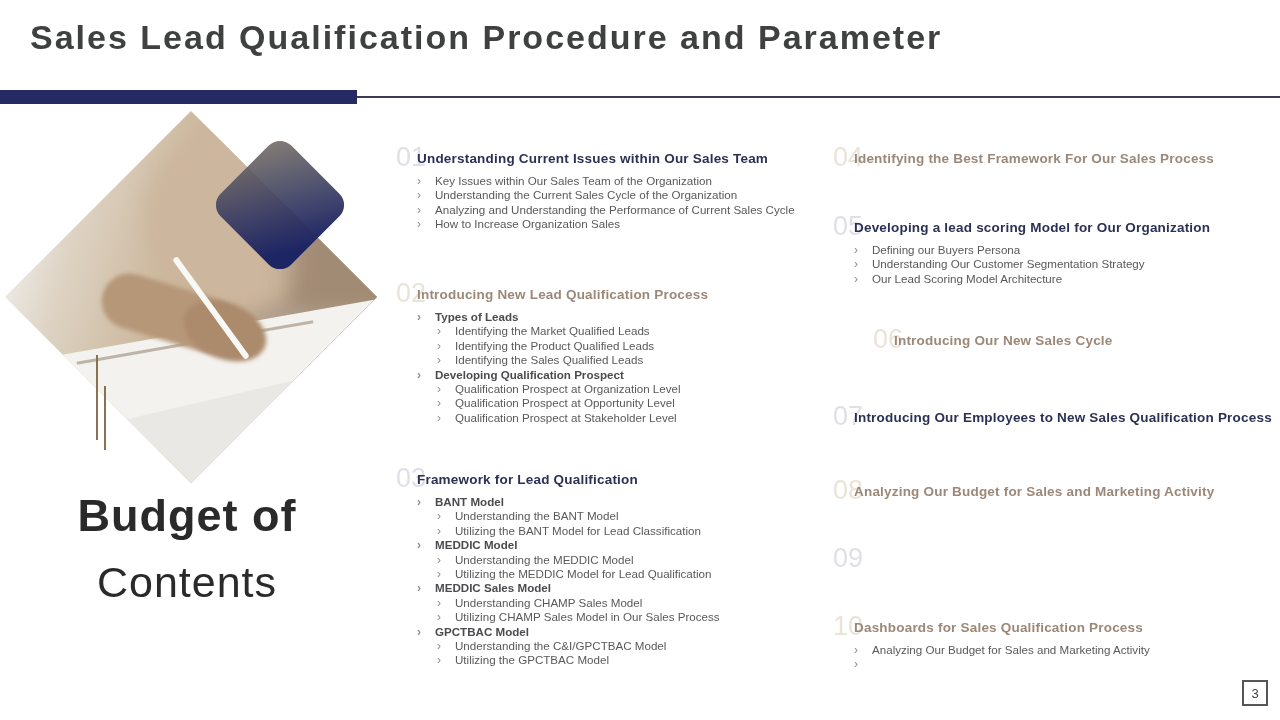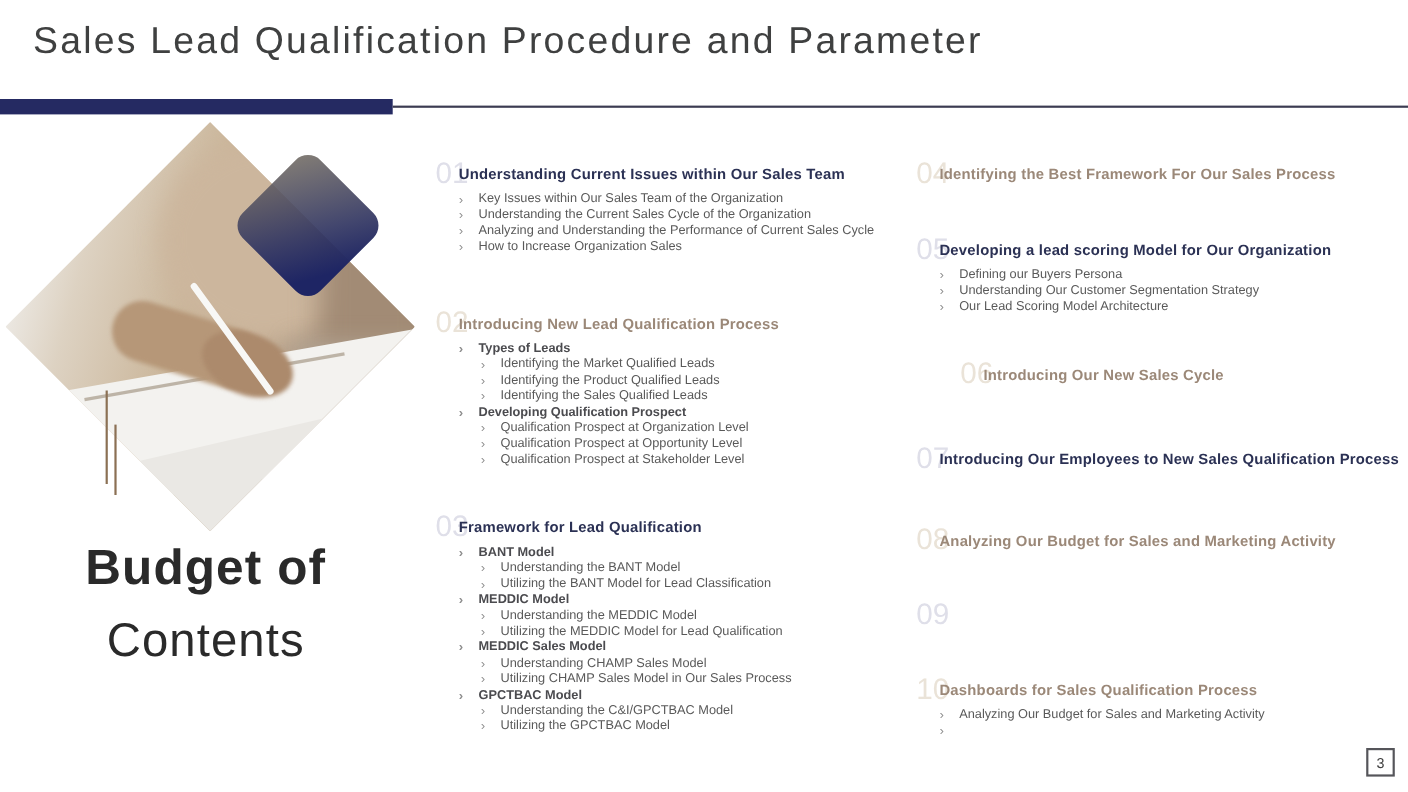--- a/index.html
+++ b/index.html
@@ -14,21 +14,21 @@
   }
   *{box-sizing:border-box;margin:0;padding:0}
   html,body{background:#888}
   .slide{
     position:relative;width:1280px;height:720px;background:#ffffff;
     overflow:hidden;font-family:"Liberation Sans",sans-serif;margin:0 auto;
   }
   
   .slide-title{
     position:absolute;left:30px;top:18px;width:1000px;
-    font-size:34px;font-weight:400;letter-spacing:2px;color:var(--title-gray);
+    font-size:34px;font-weight:700;letter-spacing:2px;color:var(--title-gray);
     white-space:nowrap;
   }
   .header-bar{position:absolute;left:0;top:90px;width:357px;height:14px;background:var(--bar-navy)}
   .header-rule{position:absolute;left:357px;top:96px;width:923px;height:2px;background:#3c3c52}
 
   
   .photo-diamond{
     position:absolute;left:5px;top:111px;width:372px;height:372px;
     clip-path:polygon(50% 0%,100% 50%,50% 100%,0% 50%);z-index:1;
   }

